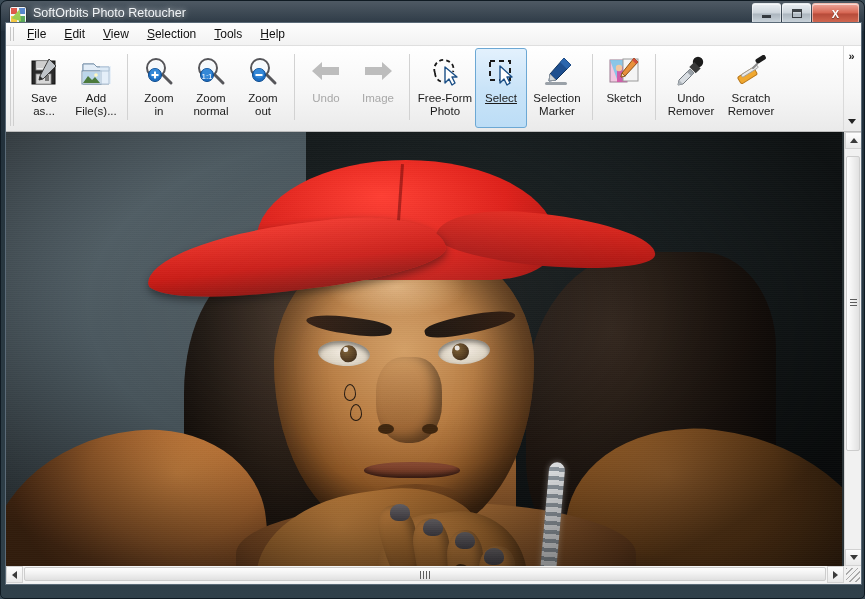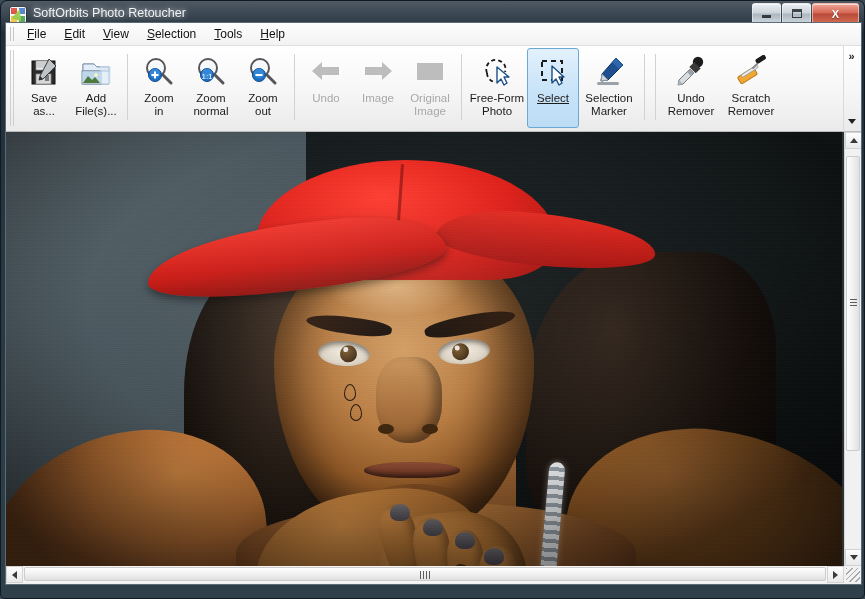--- a/index.html
+++ b/index.html
@@ -588,29 +588,20 @@
 
       <div class="tb-btn disabled">
         <div class="tb-icon">
           <svg width="34" height="34" viewBox="0 0 34 34">
             <path d="M31 16 L21 7 L21 12 L4 12 L4 20 L21 20 L21 25 Z" fill="#bdbdbd"></path>
           </svg>
         </div>
         <div class="tb-label">Image</div>
       </div>
 
-      <div class="tb-btn" style="opacity:1">
-        <div class="tb-icon">
-          <svg width="34" height="34" viewBox="0 0 34 34">
-            <rect x="4" y="8" width="26" height="17" fill="#bdbdbd"></rect>
-          </svg>
-        </div>
-        <div class="tb-label" style="color:#a8a8a8">Original
-Image</div>
-      </div>
 
       <div class="tb-sep"></div>
 
       <div class="tb-btn wide">
         <div class="tb-icon">
           <svg width="34" height="34" viewBox="0 0 34 34">
             <path d="M7 18 C4 11, 10 4, 17 5 C23 6, 27 11, 25 17" fill="none" stroke="#1a1a1a" stroke-width="1.8" stroke-dasharray="4,3"></path>
             <path d="M7 18 C7 23, 11 27, 16 27" fill="none" stroke="#1a1a1a" stroke-width="1.8" stroke-dasharray="4,3"></path>
             <path d="M17 12 L17 28 L21 24 L24 30 L27 28 L24 22 L29 22 Z" fill="#ffffff" stroke="#1b4f86" stroke-width="1.4" stroke-linejoin="round"></path>
           </svg>
@@ -638,20 +629,36 @@
             <rect x="5" y="27" width="22" height="3" fill="#9aa1a8" rx="1.5"></rect>
           </svg>
         </div>
         <div class="tb-label">Selection
 Marker</div>
       </div>
 
       <div class="tb-sep"></div>
 
 
+      <div class="tb-btn">
+        <div class="tb-icon">
+          <svg width="34" height="34" viewBox="0 0 34 34">
+            <rect x="3" y="5" width="17" height="22" fill="#f2c7e0" stroke="#9a7a90" stroke-width="1"></rect>
+            <path d="M3 5 h17 v22 h-9 Z" fill="#7fc5e8" opacity=".9"></path>
+            <path d="M10 27 h10 v-14 a6 6 0 0 0 -10 4 Z" fill="#e0439a" opacity=".8"></path>
+            <circle cx="12" cy="13" r="3.2" fill="#f2c7a0"></circle>
+            <rect x="16" y="4" width="15" height="22" fill="#f4f4f4" stroke="#9a9a9a" stroke-width="1"></rect>
+            <path d="M18 22 q5 -12 11 -16" fill="none" stroke="#b8b8b8" stroke-width="1.2"></path>
+            <path d="M27 3 L31 7 L18 21 L14 22 L15 18 Z" fill="#e8903a" stroke="#8a5118" stroke-width="1"></path>
+            <path d="M14 22 L15 18 L18 21 Z" fill="#f6dcb0" stroke="#8a5118" stroke-width=".8"></path>
+            <path d="M27 3 L31 7 L29 9 L25 5 Z" fill="#d14f3f"></path>
+          </svg>
+        </div>
+        <div class="tb-label">Sketch</div>
+      </div>
 
       <div class="tb-sep"></div>
 
       <div class="tb-btn wide">
         <div class="tb-icon">
           <svg width="34" height="34" viewBox="0 0 34 34">
             <circle cx="24" cy="7" r="5.2" fill="#1c1c1c"></circle>
             <rect x="17" y="9" width="9" height="7" fill="#3a3a3a" transform="rotate(45 21 12)"></rect>
             <path d="M16 14 L20 18 L9 29 L4 30 L5 25 Z" fill="#d8dde2" stroke="#6f767d" stroke-width="1"></path>
             <path d="M5 25 L4 30 L9 29 Z" fill="#aeb5bc"></path>

